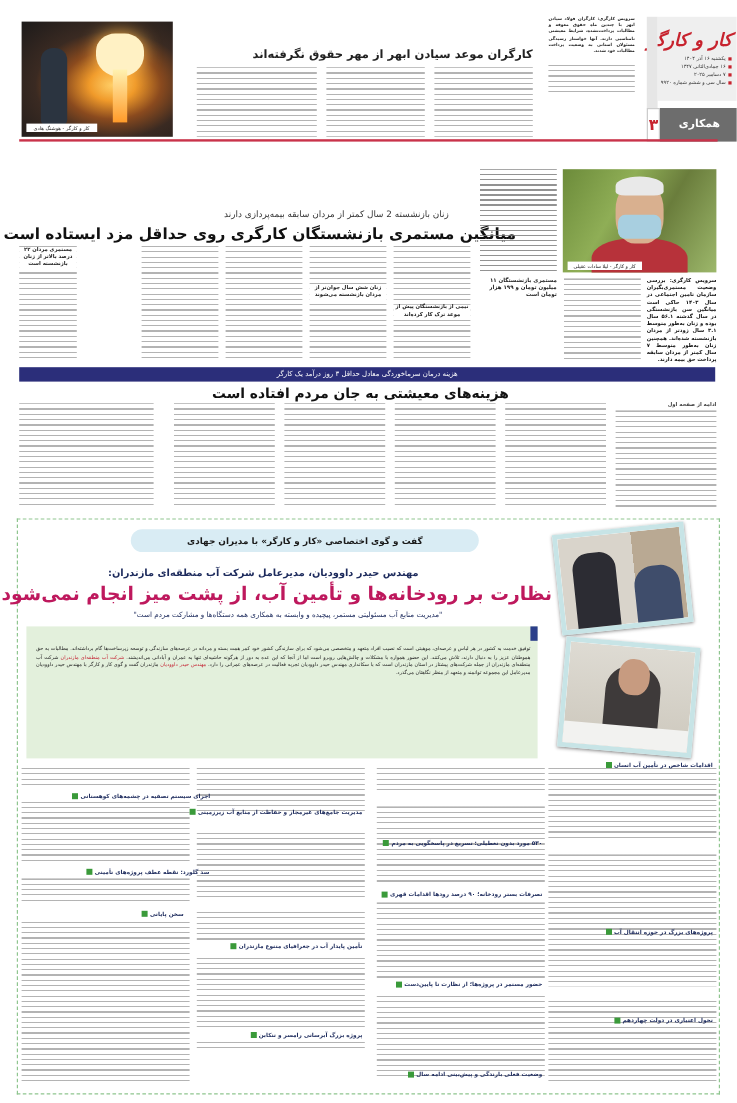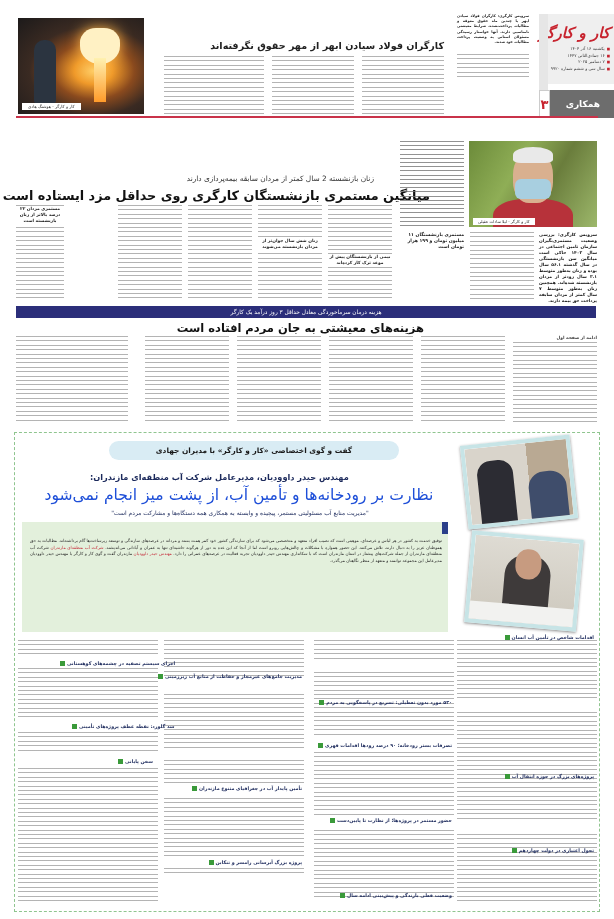--- a/index.html
+++ b/index.html
@@ -44,21 +44,21 @@
 
   
   #banner3 { left: 16px; top: 306px; width: 580px; height: 12px; background: #2b2e7a; color: #fff; font-size: 5.8px; line-height: 12px; text-align: center; }
   #headline3 { right: 190px; top: 321px; font-weight: bold; font-size: 11.5px; color: #111; white-space: nowrap; }
   #cont3-label { right: 17px; top: 335px; font-size: 4.4px; font-weight: bold; color: #444; }
 
   
   #interview { left: 14px; top: 432px; width: 586px; height: 480px; border: 1px dashed #8fc58f; }
   #interview-pill { left: 109px; top: 441px; width: 290px; height: 19px; border-radius: 10px; background: #d9ecf4; font-weight: bold; font-size: 7.4px; line-height: 19px; text-align: center; color: #1a1a1a; }
   #interview-sub { left: 90px; top: 472px; width: 370px; text-align: left; font-weight: bold; font-size: 8.2px; color: #1c2a5c; }
-  #interview-headline { left: 18px; top: 486px; width: 442px; text-align: center; font-weight: normal; font-size: 15.6px; color: #1d4ed8; white-space: nowrap; letter-spacing: -0.3px; }
+  #interview-headline { left: 18px; top: 486px; width: 442px; text-align: center; font-weight: bold; font-size: 15.6px; color: #be185d; white-space: nowrap; letter-spacing: -0.3px; }
   #interview-quote { left: 20px; top: 509px; width: 440px; text-align: center; font-size: 6px; color: #1c2a5c; }
   #lead-box { left: 22px; top: 522px; width: 426px; height: 110px; background: #e3f0dc; }
   #lead-box .tab { position: absolute; right: 0; top: 0; width: 6px; height: 12px; background: #2b3f8a; }
   #lead-text { position: absolute; right: 6px; left: 8px; top: 16px; font-size: 4.2px; line-height: 6.6px; color: #222; text-align: justify; }
   #lead-text .hl { color: #c42434; }
 
   .tilted { background: #fff; border: 4px solid #c7e4e6; box-shadow: 0 1px 3px #888; }
   #photo-a { left: 464px; top: 440px; width: 110px; height: 84px; transform: rotate(-6deg); overflow: hidden; }
   #photo-a .bg { position: absolute; inset: 0; background: linear-gradient(90deg, #d9d4cb 0 60%, #b9a993 60% 100%); }
   #photo-a .p1 { position: absolute; left: 10px; top: 14px; width: 36px; height: 70px; background: #2c2c33; border-radius: 14px 14px 0 0; }
@@ -83,21 +83,21 @@
       <div>۱۶ جمادی‌الثانی ۱۴۴۷</div>
       <div>۷ دسامبر ۲۰۲۵</div>
       <div>سال سی و ششم شماره ۹۹۲۰</div>
     </div>
   </div>
   <div id="vert-strip"></div>
   <div id="section-bar">همکاری</div>
   <div id="page-num">۳</div>
 </div>
 
-<div id="top-headline" class="abs">کارگران فولاد سیادن ابهر از مهر حقوق نگرفته‌اند</div>
+<div id="top-headline" class="abs">کارگران موعد سیادن ابهر از مهر حقوق نگرفته‌اند</div>
 <div class="abs small" style="right:85px; top:14px; width:72px; height:36px; font-weight:bold; color:#222;">سرویس کارگری: کارگران فولاد سیادن ابهر با چندین ماه حقوق معوقه و مطالبات پرداخت‌نشده، شرایط معیشتی نامناسبی دارند. آنها خواستار رسیدگی مسئولان استانی به وضعیت پرداخت مطالبات خود شدند.</div>
 <div class="abs lines" style="right:85px; top:54px; width:72px; height:24px;"></div>
 <div class="abs lines" style="right:170px; top:56px; width:82px; height:58px;"></div>
 <div class="abs lines" style="right:260px; top:56px; width:82px; height:58px;"></div>
 <div class="abs lines" style="right:350px; top:56px; width:100px; height:58px;"></div>
 <div id="top-photo" class="abs">
   <div class="ladle"></div>
   <div class="pour"></div>
   <div class="worker"></div>
   <div class="caption">کار و کارگر - هوشنگ هادی</div>

